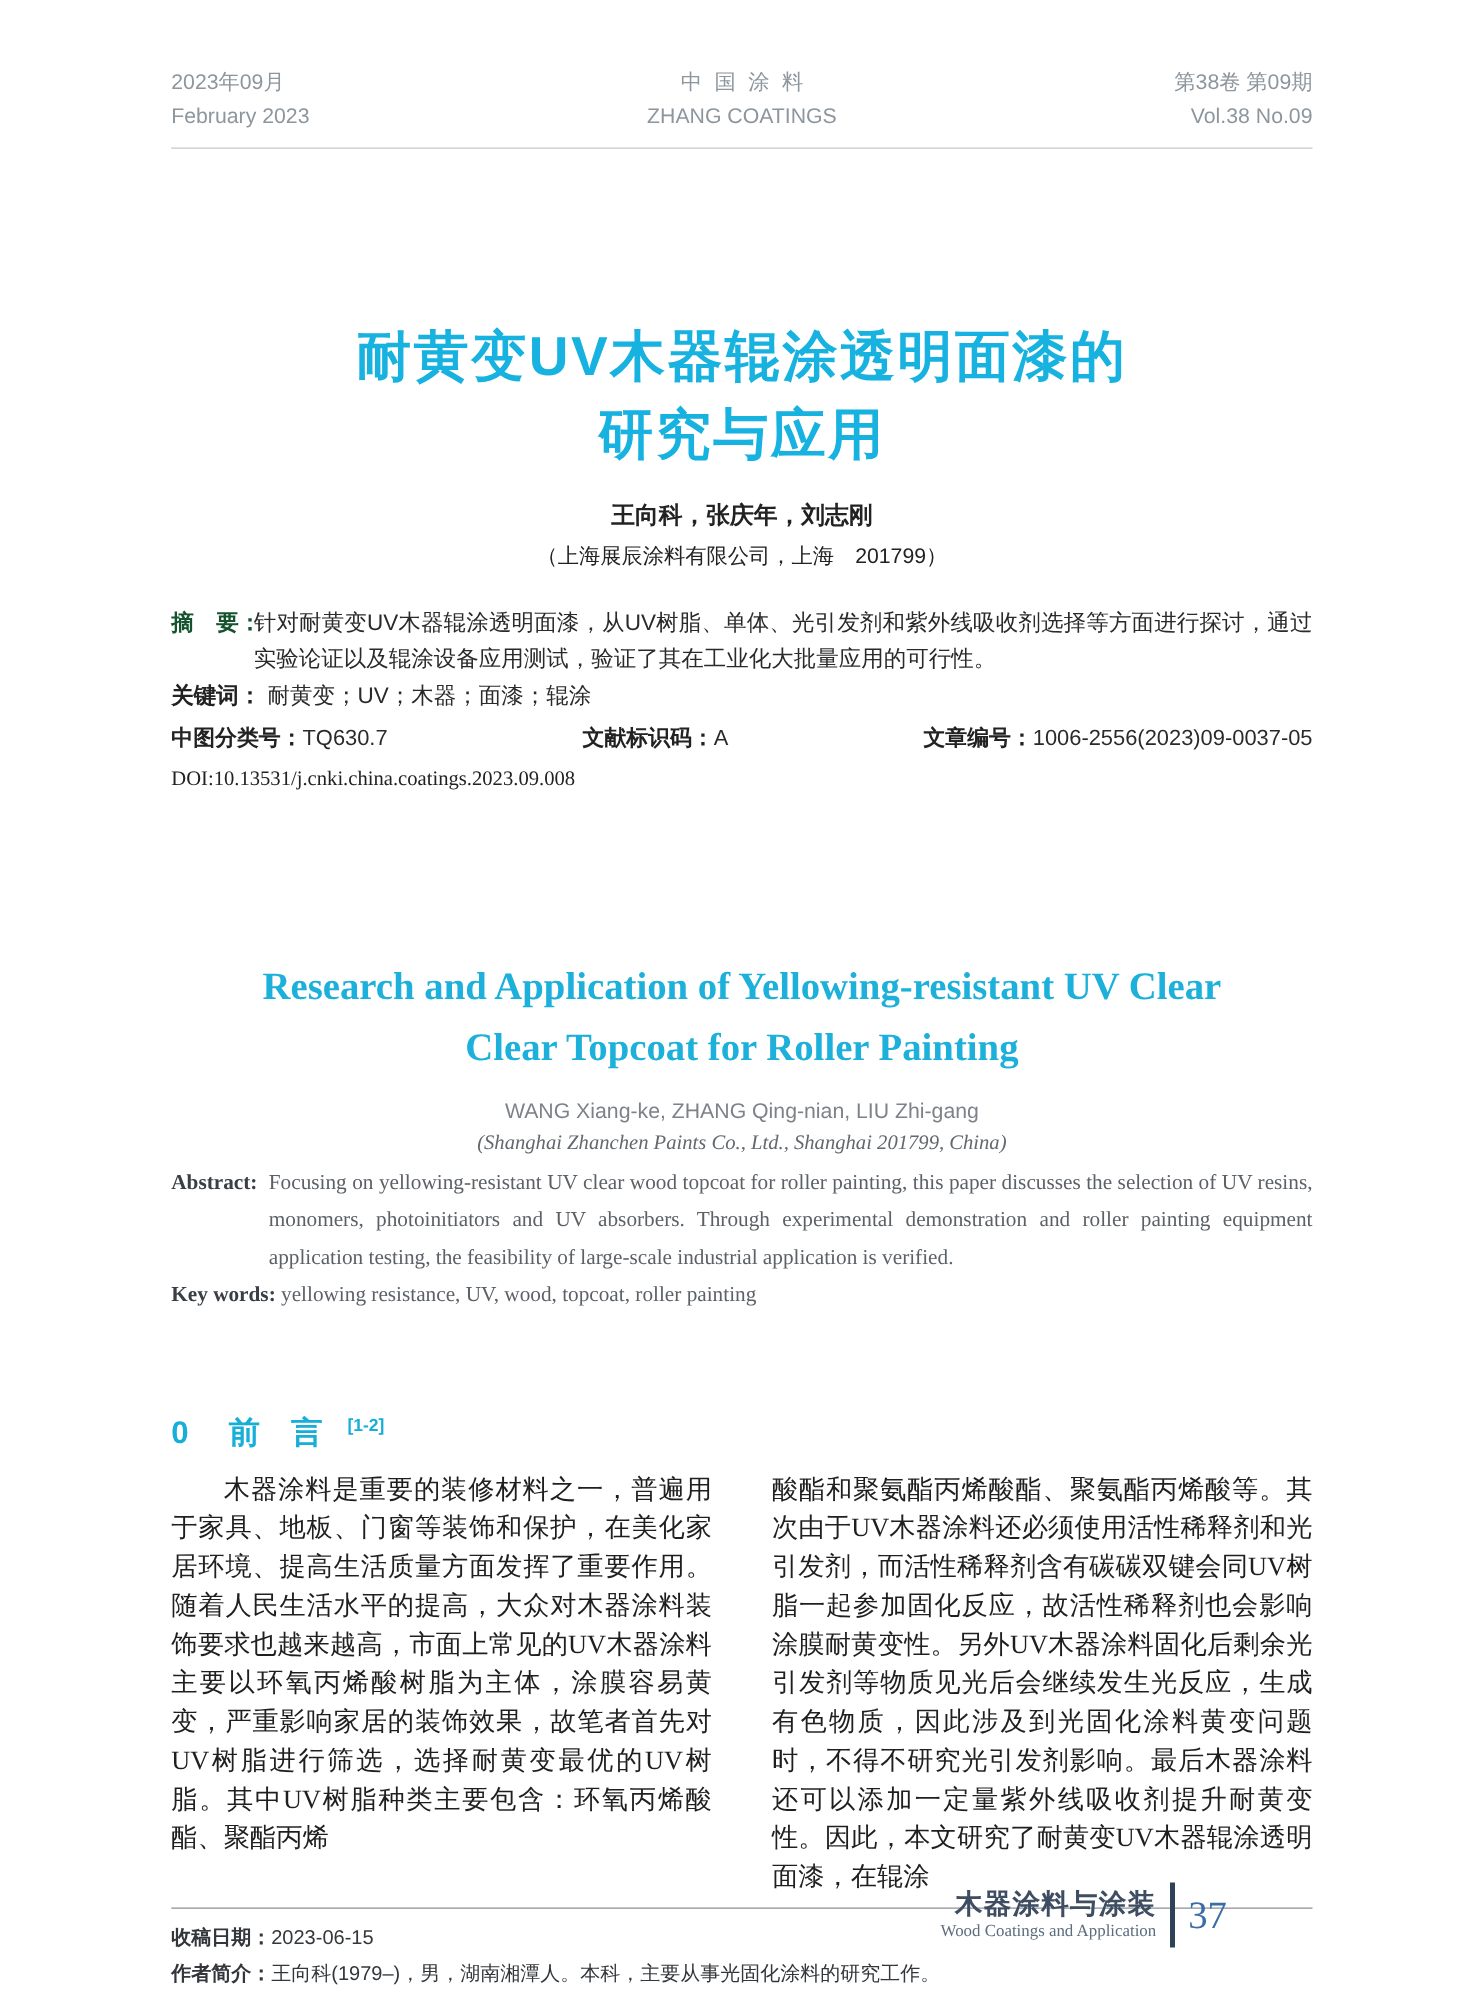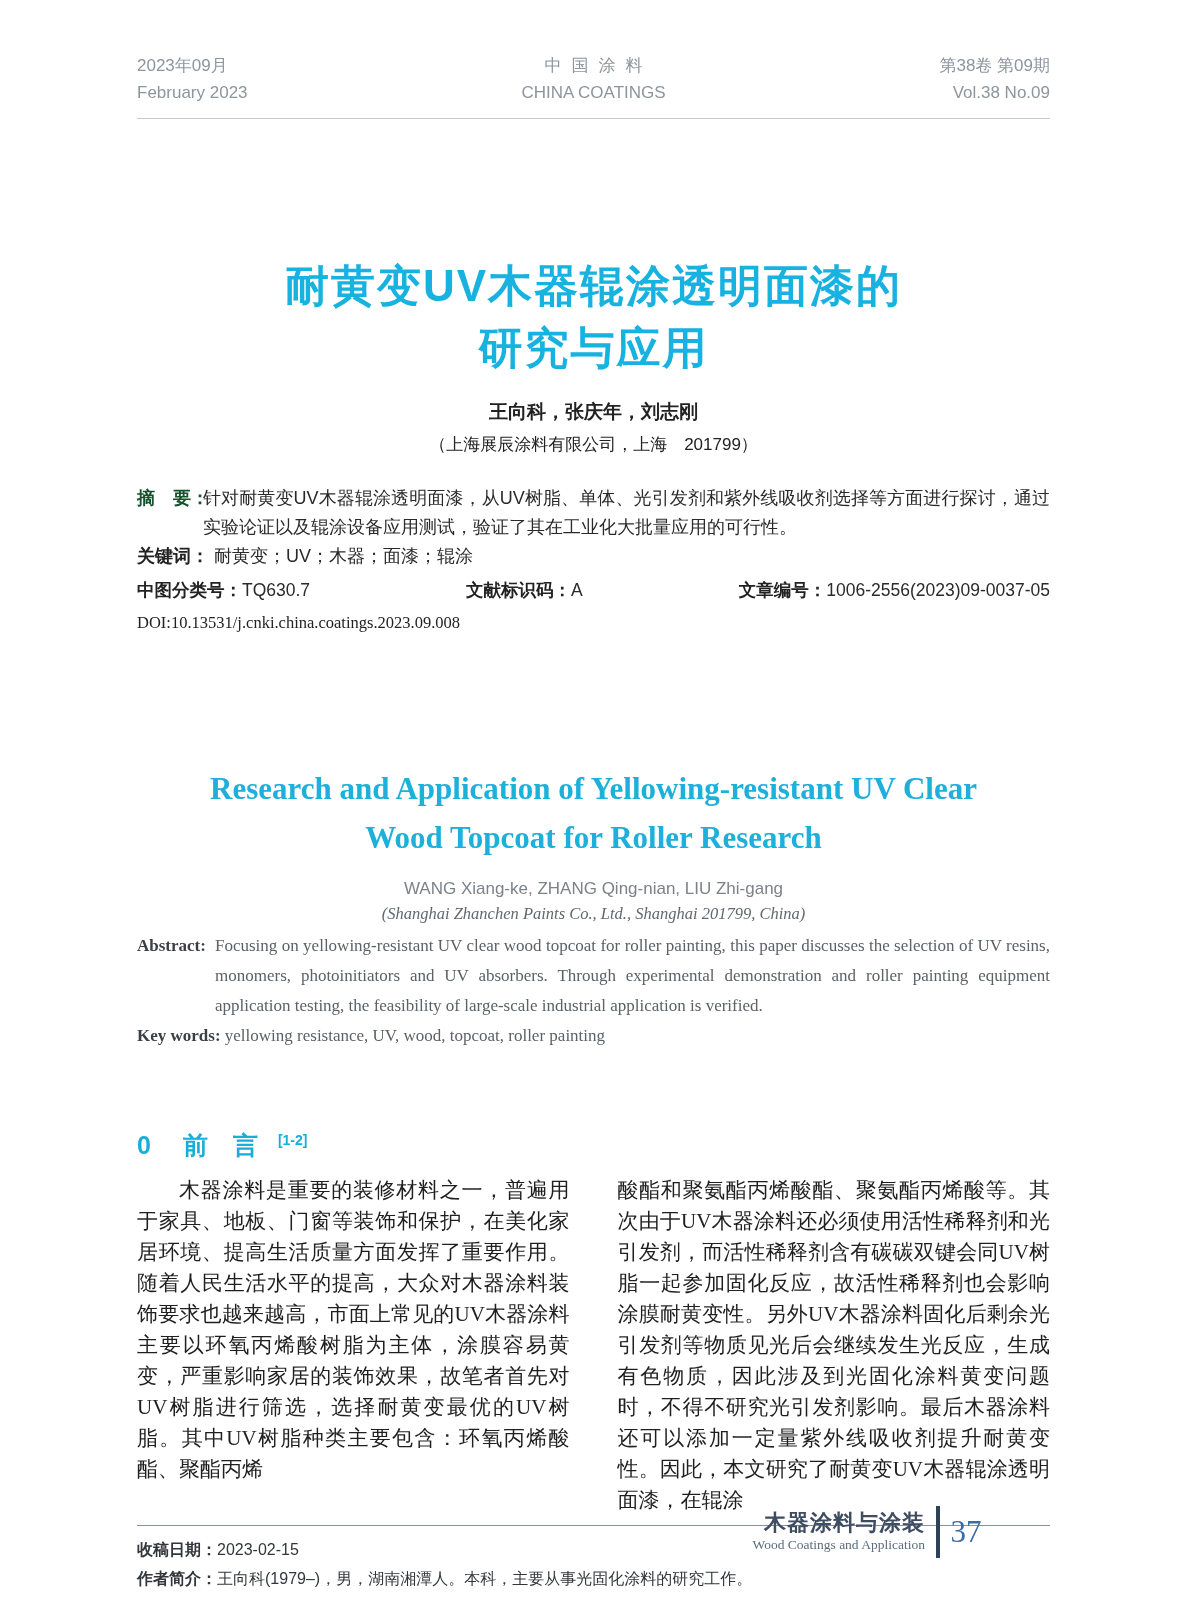--- a/index.html
+++ b/index.html
@@ -111,21 +111,21 @@
 <div class="page">
   <div class="inner">
 
     <div class="jheader">
       <div class="cell-left">
         <div>2023年09月</div>
         <div>February 2023</div>
       </div>
       <div class="cell-center">
         <div class="cn-wide">中国涂料</div>
-        <div>CHINA COATINGS</div>
+        <div>ZHANG COATINGS</div>
       </div>
       <div class="cell-right">
         <div>第38卷 第09期</div>
         <div>Vol.38 No.09</div>
       </div>
     </div>
 
     <h1 class="title-cn">
       <div>耐黄变UV木器辊涂透明面漆的</div>
       <div>研究与应用</div>
@@ -150,21 +150,21 @@
         <span class="lbl">文献标识码：</span><span>A</span>
       </span>
       <span>
         <span class="lbl">文章编号：</span><span>1006-2556(2023)09-0037-05</span>
       </span>
     </div>
     <div class="doi-line">DOI:10.13531/j.cnki.china.coatings.2023.09.008</div>
 
     <h2 class="title-en">
       <div>Research and Application of Yellowing-resistant UV Clear</div>
-      <div>Wood Topcoat for Roller Research</div>
+      <div>Clear Topcoat for Roller Painting</div>
     </h2>
     <div class="authors-en">WANG Xiang-ke, ZHANG Qing-nian, LIU Zhi-gang</div>
     <div class="affil-en">(Shanghai Zhanchen Paints Co., Ltd., Shanghai 201799, China)</div>
 
     <p class="abs-en">
       <span class="lbl">Abstract:</span>
       <span>Focusing on yellowing-resistant UV clear wood topcoat for roller painting, this paper discusses the selection of UV resins, monomers, photoinitiators and UV absorbers. Through experimental demonstration and roller painting equipment application testing, the feasibility of large-scale industrial application is verified.</span>
     </p>
     <p class="kw-en">
       <span class="lbl">Key words:</span>
@@ -175,21 +175,21 @@
       <span class="num">0</span><span>前　言</span><sup>[1-2]</sup>
     </div>
 
     <div class="body-cols">
       <div class="col indent-first">木器涂料是重要的装修材料之一，普遍用于家具、地板、门窗等装饰和保护，在美化家居环境、提高生活质量方面发挥了重要作用。随着人民生活水平的提高，大众对木器涂料装饰要求也越来越高，市面上常见的UV木器涂料主要以环氧丙烯酸树脂为主体，涂膜容易黄变，严重影响家居的装饰效果，故笔者首先对UV树脂进行筛选，选择耐黄变最优的UV树脂。其中UV树脂种类主要包含：环氧丙烯酸酯、聚酯丙烯</div>
       <div class="col">酸酯和聚氨酯丙烯酸酯、聚氨酯丙烯酸等。其次由于UV木器涂料还必须使用活性稀释剂和光引发剂，而活性稀释剂含有碳碳双键会同UV树脂一起参加固化反应，故活性稀释剂也会影响涂膜耐黄变性。另外UV木器涂料固化后剩余光引发剂等物质见光后会继续发生光反应，生成有色物质，因此涉及到光固化涂料黄变问题时，不得不研究光引发剂影响。最后木器涂料还可以添加一定量紫外线吸收剂提升耐黄变性。因此，本文研究了耐黄变UV木器辊涂透明面漆，在辊涂</div>
     </div>
 
     <div class="footnote">
       <div>
-        <span class="lbl">收稿日期：</span><span>2023-02-15</span>
+        <span class="lbl">收稿日期：</span><span>2023-06-15</span>
       </div>
       <div>
         <span class="lbl">作者简介：</span><span>王向科(1979–)，男，湖南湘潭人。本科，主要从事光固化涂料的研究工作。</span>
       </div>
     </div>
 
   </div>
 
   <div class="page-footer">
     <div class="pf-col">

